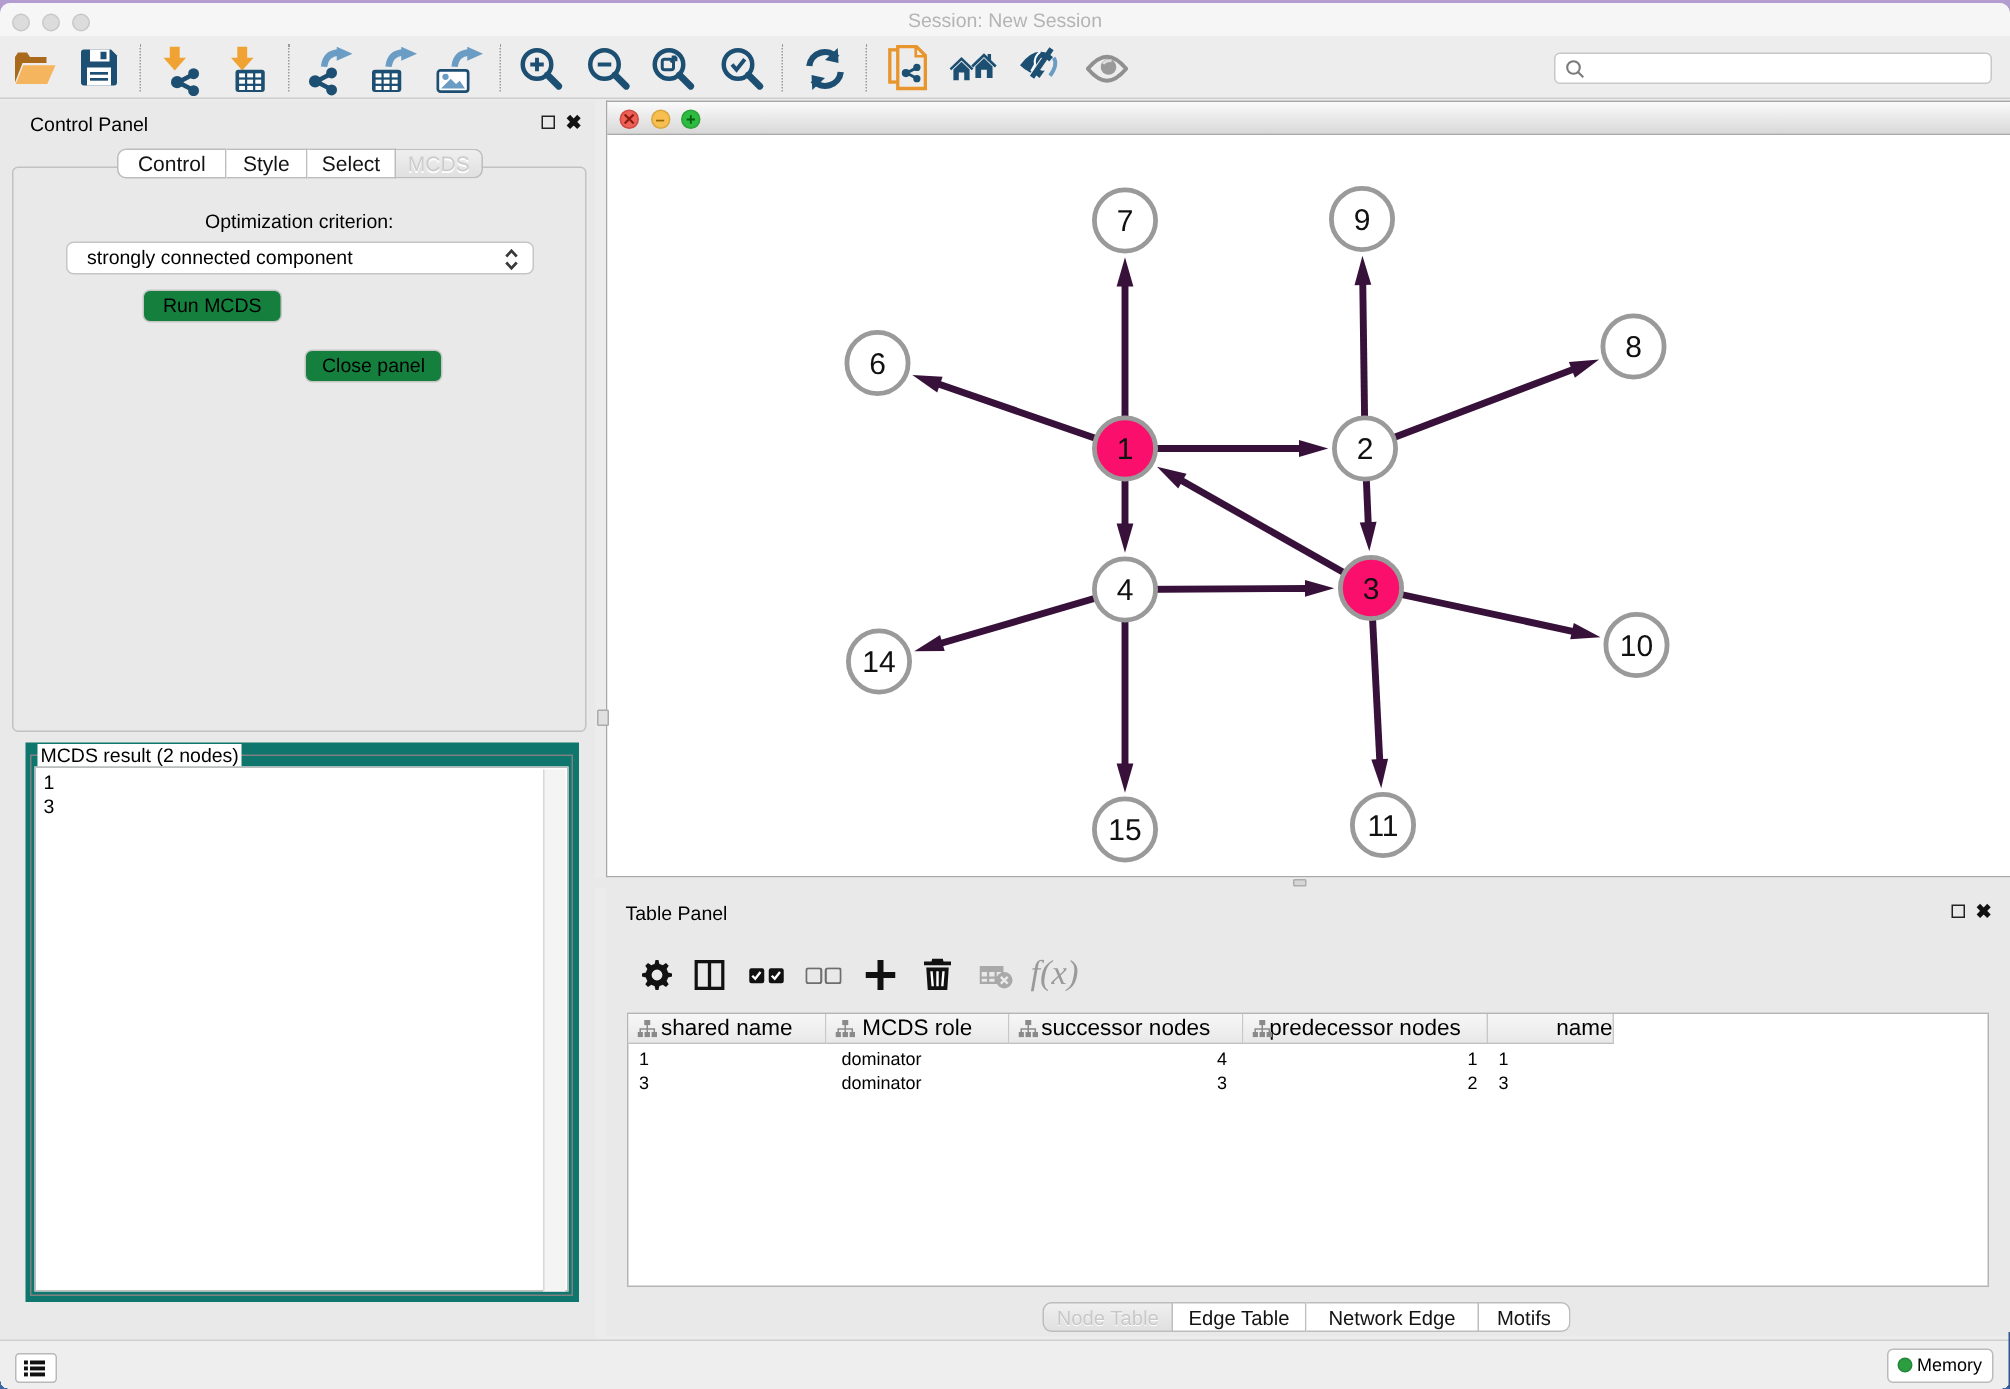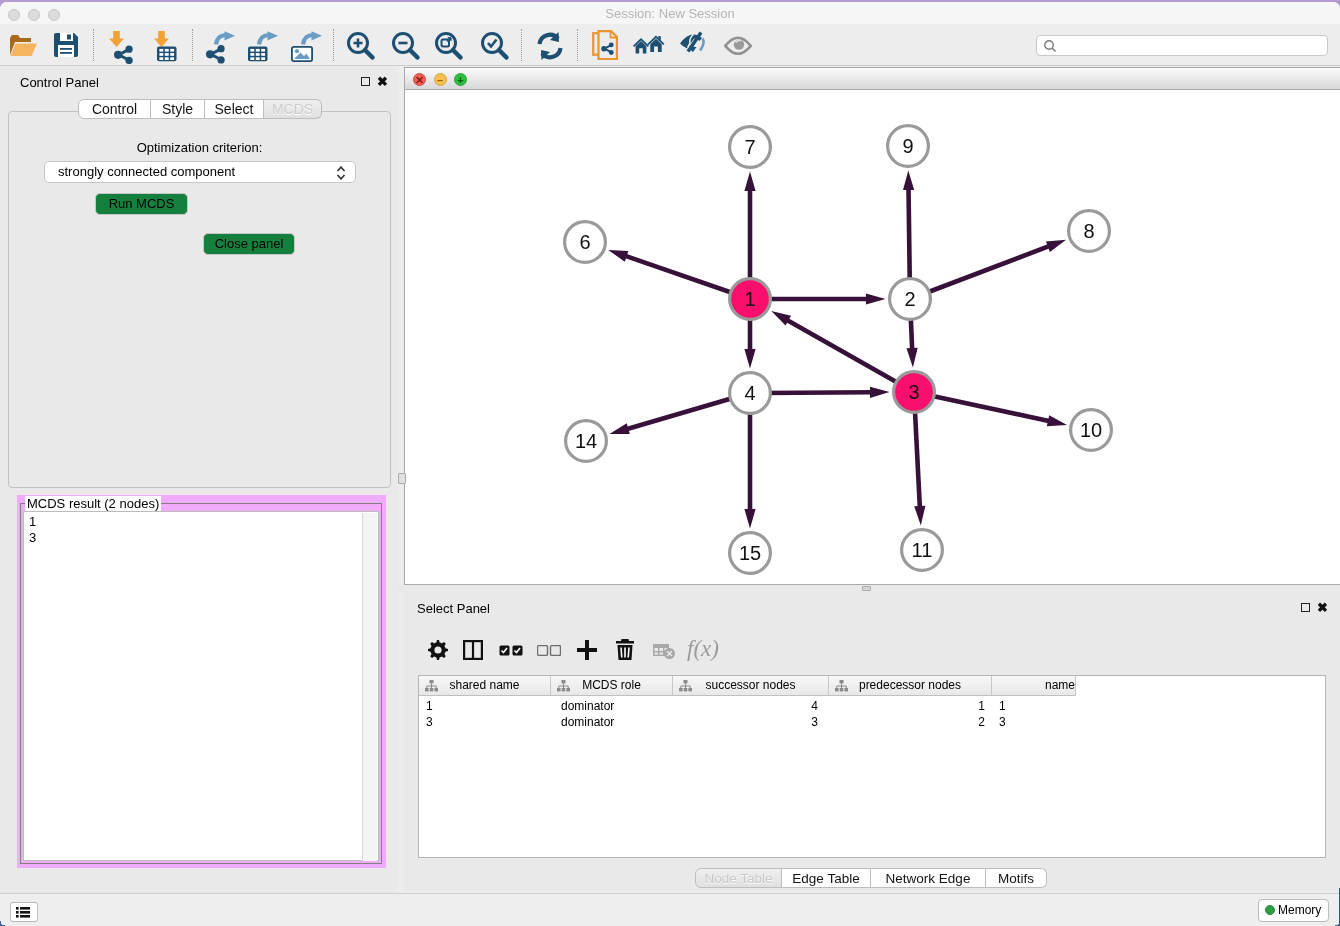--- a/index.html
+++ b/index.html
@@ -18,34 +18,34 @@
 .closeico { position:absolute; font-size:13px; font-weight:bold; color:#111; line-height:12px; }
 #tabs { position:absolute; left:78px; top:32px; height:20px; display:flex; }
 .tab { height:20px; font-size:14px; color:#141414; background:#fff; border:1px solid #bdbdbd; border-left:none; text-align:center; line-height:19px; }
 .tab.first { border-left:1px solid #bdbdbd; border-radius:6px 0 0 6px; }
 .tab.last { border-radius:0 6px 6px 0; }
 .tab.sel { background:linear-gradient(#efefef,#e0e0e0); color:#ccc; text-shadow:0 1px 0 #fff; }
 #tabcontent { position:absolute; left:8px; top:44px; width:383px; height:377px; border:1px solid #c2c2c2; border-radius:4px; background:#e9e9e9; }
 #optlabel { position:absolute; left:0; top:29px; width:383px; text-align:center; font-size:13px; color:#000; }
 #dropdown { position:absolute; left:36px; top:50px; width:312px; height:22px; background:#fff; border:1px solid #c6c6c6; border-radius:5px; font-size:13px; line-height:20px; padding-left:13px; color:#000; }
 .btn { position:absolute; top:82px; height:22px; background:#15803d; border:1px solid #c6c6c6; border-radius:5px; font-size:13px; text-align:center; line-height:20px; color:#000; }
-#mcdsbox { position:absolute; left:17px; top:428px; width:369px; height:373px; background:#f0abfc; }
+#mcdsbox { position:absolute; left:17px; top:428px; width:369px; height:373px; background:#0f766e; }
 #mcdsborder { position:absolute; left:3px; top:8px; width:362px; height:361px; border:1px solid #808080; }
 #mcdslegend { position:absolute; left:8px; top:1px; background:#fff; font-size:13px; padding:0 2px; color:#000; }
 #mcdsinner { position:absolute; left:6px; top:16px; width:356px; height:350px; border:1px solid #bdbdbd; background:#fff; font-size:13px; line-height:16px; padding:2px 0 0 5px; }
 #mcdsscroll { position:absolute; right:1px; top:1px; width:15px; height:348px; background:#f4f4f4; border-left:1px solid #d8d8d8; }
 #netwin { position:absolute; left:404px; top:65px; width:936px; height:518px; background:#fff; border:1px solid #a8a8a8; border-right:none; }
 #nettitle { position:absolute; left:0; top:0; width:935px; height:22px; background:linear-gradient(#fbfbfb,#d8d8d8); border-bottom:1px solid #a9a9a9; }
 .tl2 { position:absolute; top:4.5px; width:13px; height:13px; border-radius:50%; font-size:11px; font-weight:bold; text-align:center; line-height:13px; }
 #netname { position:absolute; top:3px; left:0; width:935px; text-align:center; font-size:13px; font-weight:bold; color:#000; }
 #canvas { position:absolute; left:0; top:22px; width:935px; height:494px; background:#fff; }
 #hdivider { position:absolute; left:397px; top:583px; width:943px; height:7px; background:#e9e9e9; }
 #tablepanel { position:absolute; left:404px; top:590px; width:936px; height:299px; background:#e9e9e9; }
 #tptable { position:absolute; left:14px; top:83px; width:908px; height:183px; background:#fff; border:1px solid #b5b5b5; }
-.th { position:absolute; top:0; height:20px; background:linear-gradient(#f7f7f7,#e8e8e8); border-right:1px solid #c8c8c8; border-bottom:1px solid #c0c0c0; font-size:12px; color:#000; text-align:center; line-height:19px; }
+.th { position:absolute; top:0; height:20px; background:linear-gradient(#f7f7f7,#e8e8e8); border-right:1px solid #c8c8c8; border-bottom:1px solid #c0c0c0; font-size:15px; color:#000; text-align:center; line-height:19px; }
 .td { position:absolute; font-size:12px; color:#000; height:16px; line-height:16px; }
 #btabs { position:absolute; left:291px; top:276px; height:20px; display:flex; }
 .btab { height:20px; font-size:13.5px; color:#141414; background:#fff; border:1px solid #bdbdbd; border-left:none; text-align:center; line-height:19px; }
 #statusbar { position:absolute; left:0; top:891px; width:1340px; height:35px; background:#eeeeee; border-top:1px solid #cfcfcf; }
 #listbtn { position:absolute; left:10px; top:8px; width:28px; height:20px; background:#fff; border:1px solid #b9b9b9; border-radius:3px; }
 #membtn { position:absolute; left:1258px; top:5px; width:71px; height:23px; background:#fff; border:1px solid #bbbbbb; border-radius:4px; font-size:12px; line-height:21px; color:#000; }
 </style>
 </head>
 <body>
 <div id="app">
@@ -296,21 +296,21 @@
       <text x="181" y="358" font-size="20" fill="#111" text-anchor="middle" font-family="Liberation Sans, sans-serif">14</text>
       <text x="345" y="470" font-size="20" fill="#111" text-anchor="middle" font-family="Liberation Sans, sans-serif">15</text>
       </svg>
     </div>
   </div>
   <div class="abs" style="left:398px; top:471px; width:8px; height:11px; background:#e0e0e0; border:1px solid #aaaaaa; border-radius:1px;"></div>
   <div id="hdivider">
     <div style="position:absolute; left:465px; top:1px; width:9px; height:5px; background:#d6d6d6; border:1px solid #adadad; border-radius:1px;"></div>
   </div>
   <div id="tablepanel">
-    <div class="paneltitle" style="left:13px; top:9px;">Select Panel</div>
+    <div class="paneltitle" style="left:13px; top:9px;">Table Panel</div>
     <div class="floatico" style="left:897px; top:11px;"></div>
     <div class="closeico" style="left:913px; top:10px;">✖</div>
     <svg class="abs" style="left:24px;top:48px;" width="20" height="20" viewBox="0 0 20 20">
         <path d="M9 0 L11 0 L11.6 2.6 A6.6 6.6 0 0 1 13.8 3.5 L16 2 L17.8 3.8 L16.4 6 A6.6 6.6 0 0 1 17.4 8.3 L20 9 L20 11 L17.4 11.7 A6.6 6.6 0 0 1 16.4 14 L17.8 16.2 L16 18 L13.8 16.5 A6.6 6.6 0 0 1 11.6 17.4 L11 20 L9 20 L8.4 17.4 A6.6 6.6 0 0 1 6.2 16.5 L4 18 L2.2 16.2 L3.6 14 A6.6 6.6 0 0 1 2.6 11.7 L0 11 L0 9 L2.6 8.3 A6.6 6.6 0 0 1 3.6 6 L2.2 3.8 L4 2 L6.2 3.5 A6.6 6.6 0 0 1 8.4 2.6 Z M10 6.4 A3.6 3.6 0 1 0 10 13.6 A3.6 3.6 0 1 0 10 6.4 Z" fill="#111" fill-rule="evenodd"></path>
       </svg>
     <svg class="abs" style="left:59px;top:48px;" width="20" height="20" viewBox="0 0 20 20">
         <rect x="1" y="1" width="18" height="18" fill="none" stroke="#111" stroke-width="2.4"></rect>
         <line x1="10" y1="1" x2="10" y2="19" stroke="#111" stroke-width="2.2"></line>
       </svg>
     <svg class="abs" style="left:95px;top:53px;" width="24" height="11" viewBox="0 0 24 11">

